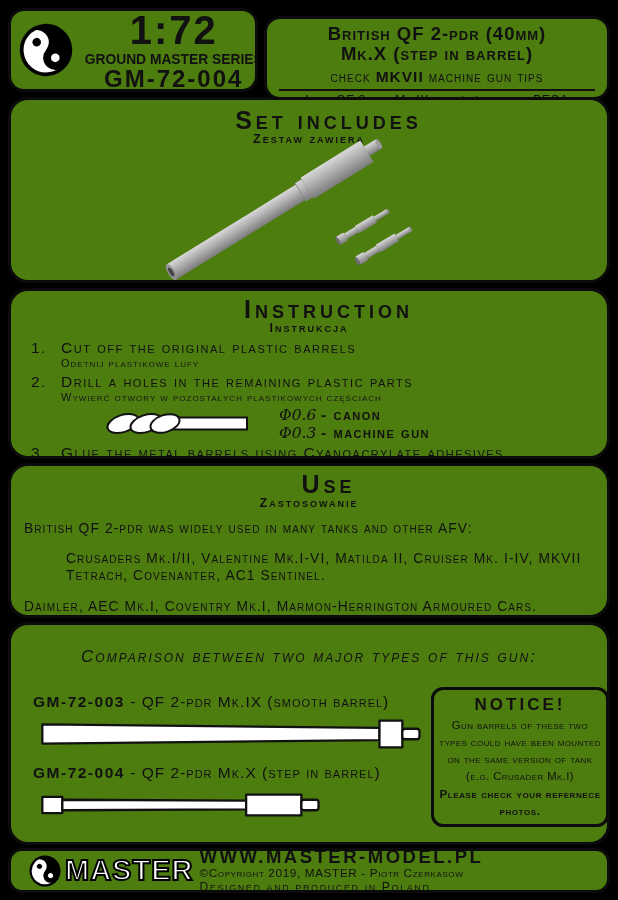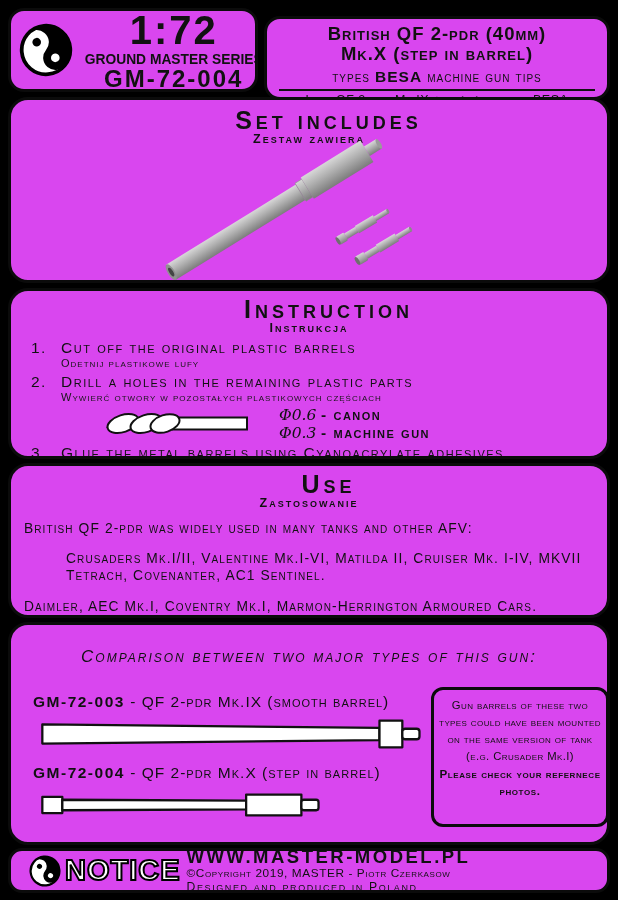--- a/index.html
+++ b/index.html
@@ -1,18 +1,18 @@
 <!DOCTYPE html>
 <html><head>
 <meta charset="utf-8">
 <style>
   html,body{margin:0;padding:0;}
   body{background:#000;font-family:"Liberation Sans",sans-serif;color:#111;}
   .page{position:relative;width:618px;height:900px;background:#000;overflow:hidden;}
-  .panel{position:absolute;background:#d946ef;border:3px solid #0b0b0b;border-radius:20px;box-sizing:border-box;overflow:hidden;}
+  .panel{position:absolute;background:#4d7c0f;border:3px solid #0b0b0b;border-radius:20px;box-sizing:border-box;overflow:hidden;}
   .sc{font-variant:small-caps;}
 
   
   .hl{left:8px;top:8px;width:250px;height:84px;border-radius:16px;display:flex;align-items:center;}
   .hl .mark{width:54px;height:54px;margin:0 4px 0 8px;flex:none;}
   .hl .col{flex:1;display:flex;flex-direction:column;align-items:center;line-height:1;}
   .scale{font-size:40px;font-weight:bold;letter-spacing:2px;}
   .series{font-size:15px;font-weight:bold;white-space:nowrap;transform:scaleX(.92);letter-spacing:0;margin-top:1px;}
   .pcode{font-size:24px;font-weight:bold;letter-spacing:2px;margin-top:1px;}
 
@@ -85,21 +85,21 @@
     <div class="col">
       <div class="scale">1:72</div>
       <div class="series">GROUND MASTER SERIES</div>
       <div class="pcode">GM-72-004</div>
     </div>
   </div>
 
   <div class="panel hr">
     <div class="t1 sc">British QF 2-pdr (40mm)</div>
     <div class="t2 sc">Mk.X (step in barrel)</div>
-    <div class="t3 sc"><span>types </span><b>BESA</b><span> machine gun tips</span></div>
+    <div class="t3 sc"><span>check </span><b>MKVII</b><span> machine gun tips</span></div>
     <div class="hrule"></div>
     <div class="t4 sc">Lufa QF 2-pdr Mk.IX + końcówki km-u BESA</div>
   </div>
 
   <div class="panel set">
     <div class="sec-title sc">Set includes</div>
     <div class="sec-sub sc">Zestaw zawiera</div>
     <svg width="596" height="180" viewBox="0 0 596 180">
       <defs>
         <linearGradient id="metal" x1="0" y1="0" x2="0" y2="1">
@@ -212,35 +212,36 @@
     <svg class="bsvg" viewBox="0 0 420 46">
       <g fill="#fff" stroke="#111" stroke-width="2.4" stroke-linejoin="round">
         <rect x="14" y="14.5" width="21" height="17"></rect>
         <polygon points="35,17.5 228,18.5 228,27.5 35,28.5"></polygon>
         <rect x="228" y="12" width="58" height="22"></rect>
         <rect x="286" y="17.5" width="18" height="11" rx="2.5"></rect>
       </g>
     </svg>
 
     <div class="notice">
+      <div class="nt">NOTICE!</div>
       <div class="nb sc">Gun barrels of these two types could have been mounted on the same version of tank (e.g. Crusader Mk.I)</div>
       <div class="ne sc">Please check your refernece photos.</div>
     </div>
   </div>
 
   <div class="panel ft">
     <svg class="mark" viewBox="0 0 100 100">
       <g transform="rotate(-50 50 50)">
         <circle cx="50" cy="50" r="45" fill="#fff" stroke="#000" stroke-width="7"></circle>
         <path d="M50,5 A45,45 0 0 1 50,95 A22.5,22.5 0 0 1 50,50 A22.5,22.5 0 0 0 50,5 Z" fill="#000"></path>
         <circle cx="50" cy="27.5" r="8" fill="#000"></circle>
         <circle cx="50" cy="72.5" r="8" fill="#fff"></circle>
       </g>
     </svg>
-    <div class="brand">NOTICE</div>
+    <div class="brand">MASTER</div>
     <div class="ftcol">
       <div class="furl">WWW.MASTER-MODEL.PL</div>
       <div class="fcopy sc">©Copyright 2019, MASTER - Piotr Czerkasow</div>
       <div class="fmade sc">Designed and produced in Poland</div>
     </div>
   </div>
 
 </div>
 
 </body></html>

